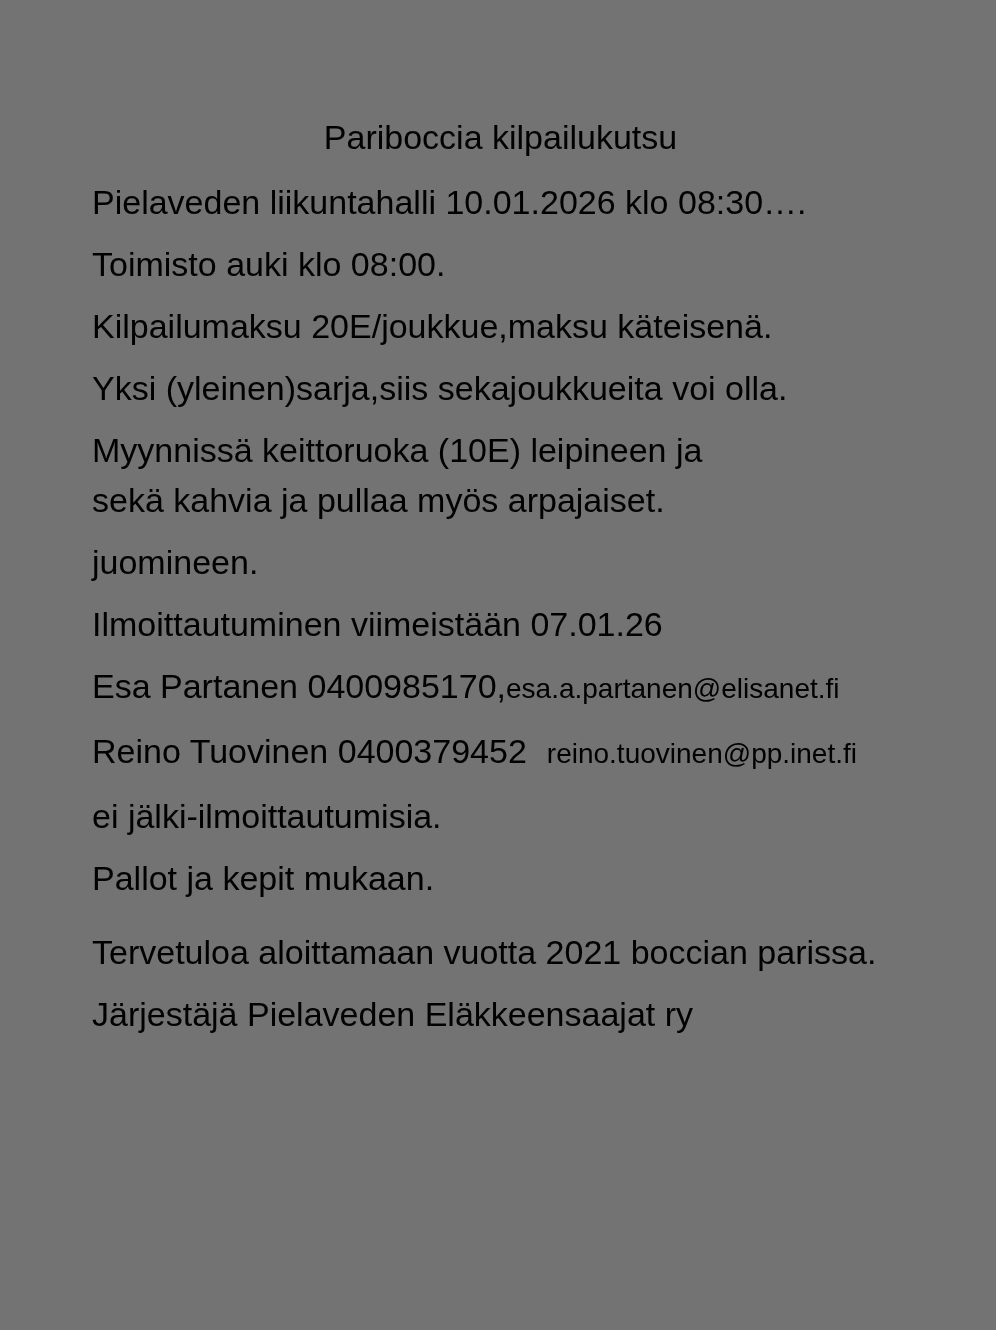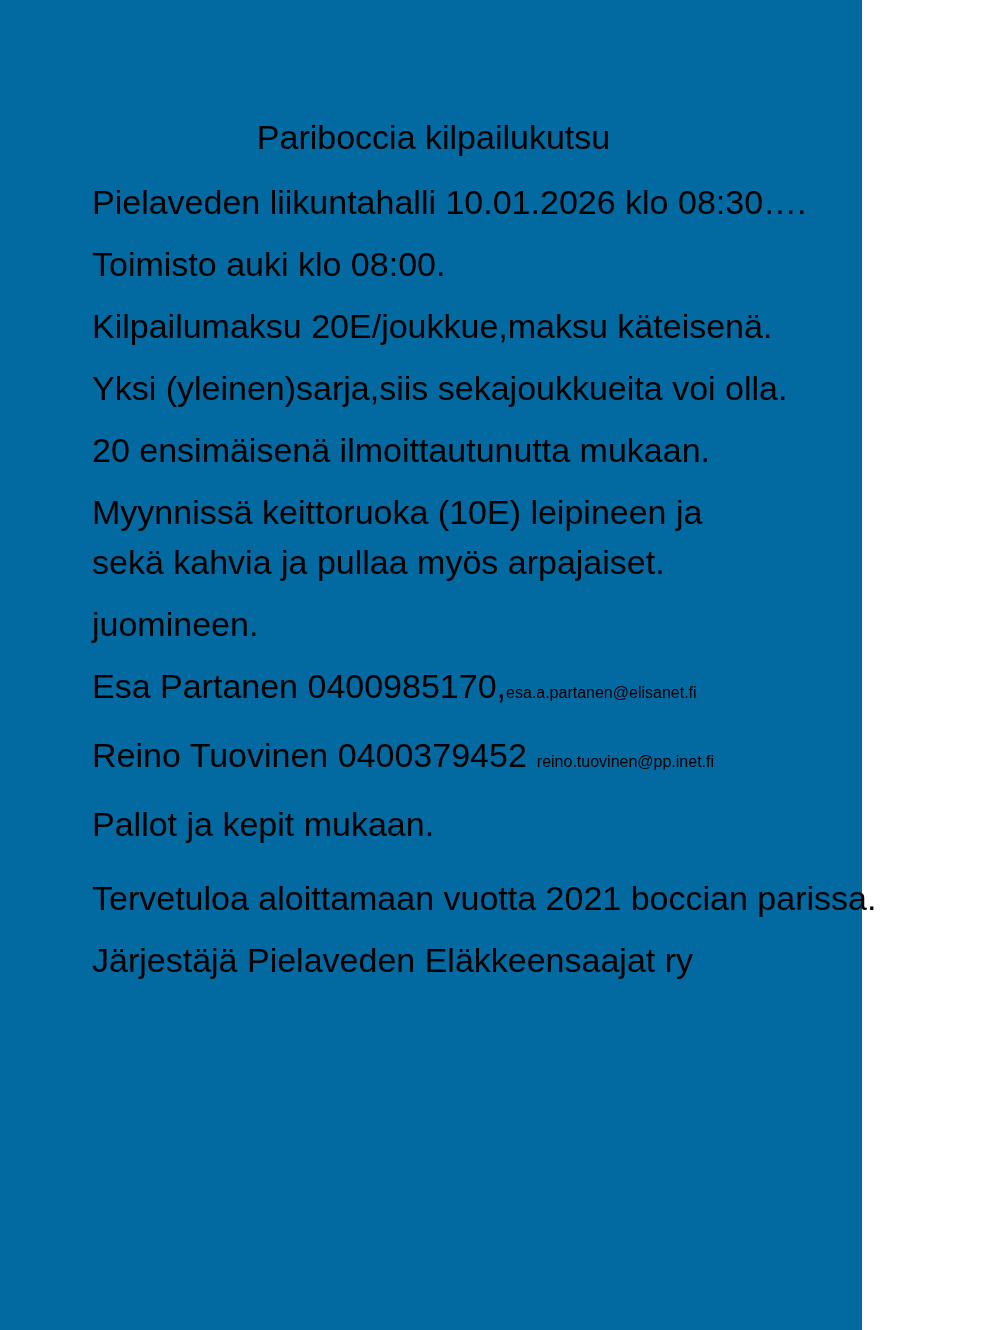--- a/index.html
+++ b/index.html
@@ -5,26 +5,26 @@
   html, body {
     margin: 0;
     padding: 0;
     background: #ffffff;
     width: 1000px;
     height: 1330px;
     overflow: hidden;
   }
   .page {
     box-sizing: border-box;
-    width: 862px;
+    width: 996px;
     height: 1330px;
     padding: 120px 87px 0 92px;
     font-family: "Liberation Sans", sans-serif;
     color: #000000;
-    background: #0369a1;
+    background: #737373;
   }
   .doc-title {
     font-size: 34px;
     line-height: 34px;
     text-align: center;
     margin: 0 0 31px 0;
     font-weight: 400;
   }
   .line {
     font-size: 34px;
@@ -32,48 +32,49 @@
     margin: 0 0 28px 0;
     white-space: nowrap;
   }
   .line.wrap-first {
     margin-bottom: 16px;
   }
   .line.big-gap {
     margin-bottom: 40px;
   }
   .email {
-    font-size: 16px;
+    font-size: 28px;
   }
   .email.spaced {
-    margin-left: 10px;
+    margin-left: 20px;
   }
 </style>
 </head>
 <body>
 
 <div class="page">
 
   <div class="doc-title">Pariboccia kilpailukutsu</div>
 
   <div class="line">Pielaveden liikuntahalli 10.01.2026 klo 08:30….</div>
   <div class="line">Toimisto auki klo 08:00.</div>
   <div class="line">Kilpailumaksu 20E/joukkue,maksu käteisenä.</div>
   <div class="line">Yksi (yleinen)sarja,siis sekajoukkueita voi olla.</div>
-  <div class="line">20 ensimäisenä ilmoittautunutta mukaan.</div>
   <div class="line wrap-first">Myynnissä keittoruoka (10E) leipineen ja</div>
   <div class="line">sekä kahvia ja pullaa myös arpajaiset.</div>
   <div class="line">juomineen.</div>
+  <div class="line">Ilmoittautuminen viimeistään 07.01.26</div>
 
   <div class="line">
     <span>Esa Partanen 0400985170,</span><span class="email">esa.a.partanen@elisanet.fi</span>
   </div>
 
   <div class="line">
     <span>Reino Tuovinen 0400379452</span><span class="email spaced">reino.tuovinen@pp.inet.fi</span>
   </div>
 
+  <div class="line">ei jälki-ilmoittautumisia.</div>
   <div class="line big-gap">Pallot ja kepit mukaan.</div>
 
   <div class="line">Tervetuloa aloittamaan vuotta 2021 boccian parissa.</div>
   <div class="line">Järjestäjä Pielaveden Eläkkeensaajat ry</div>
 
 </div>
 
 </body></html>

